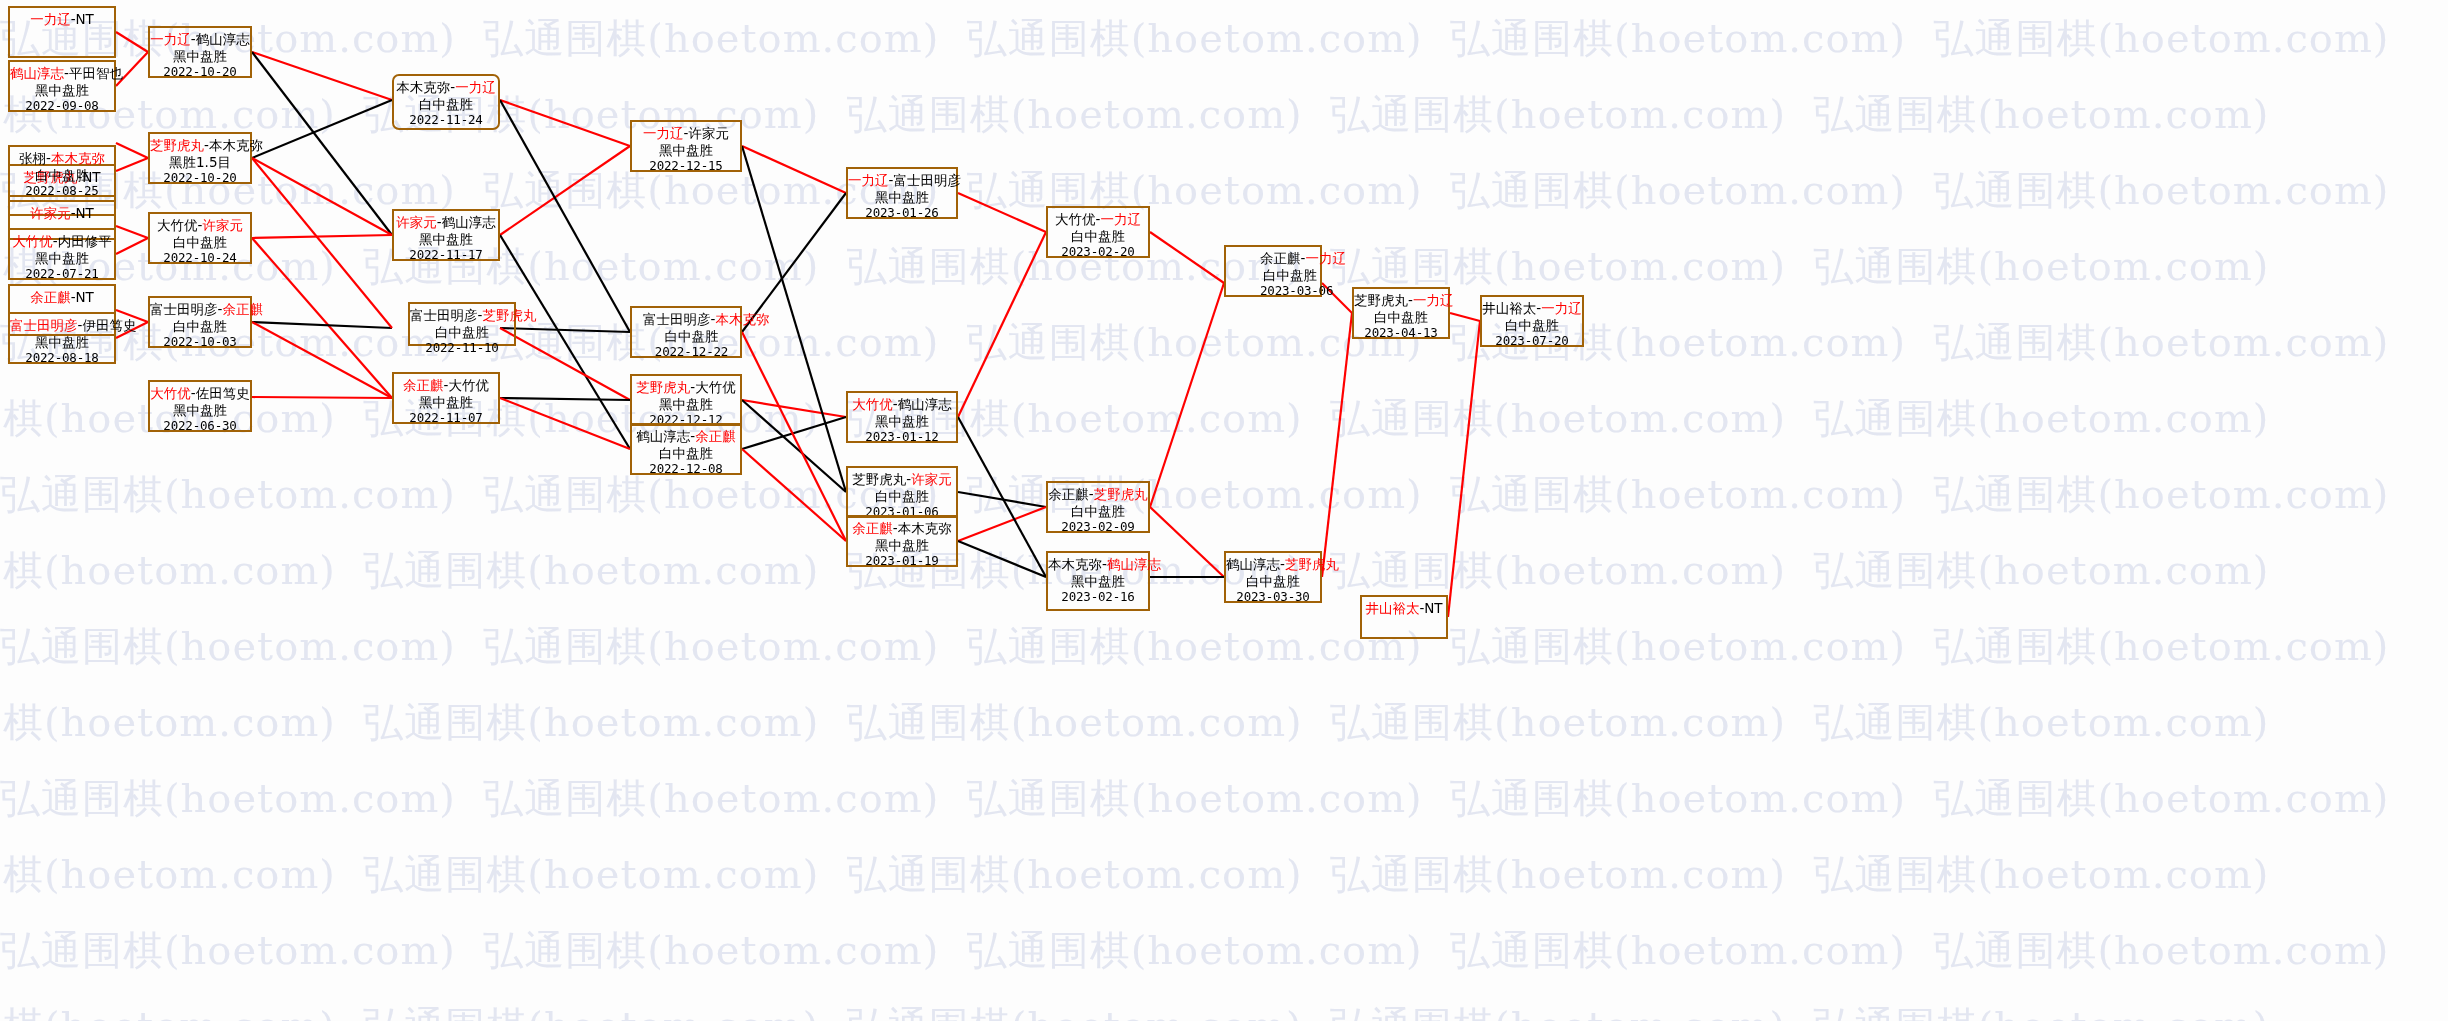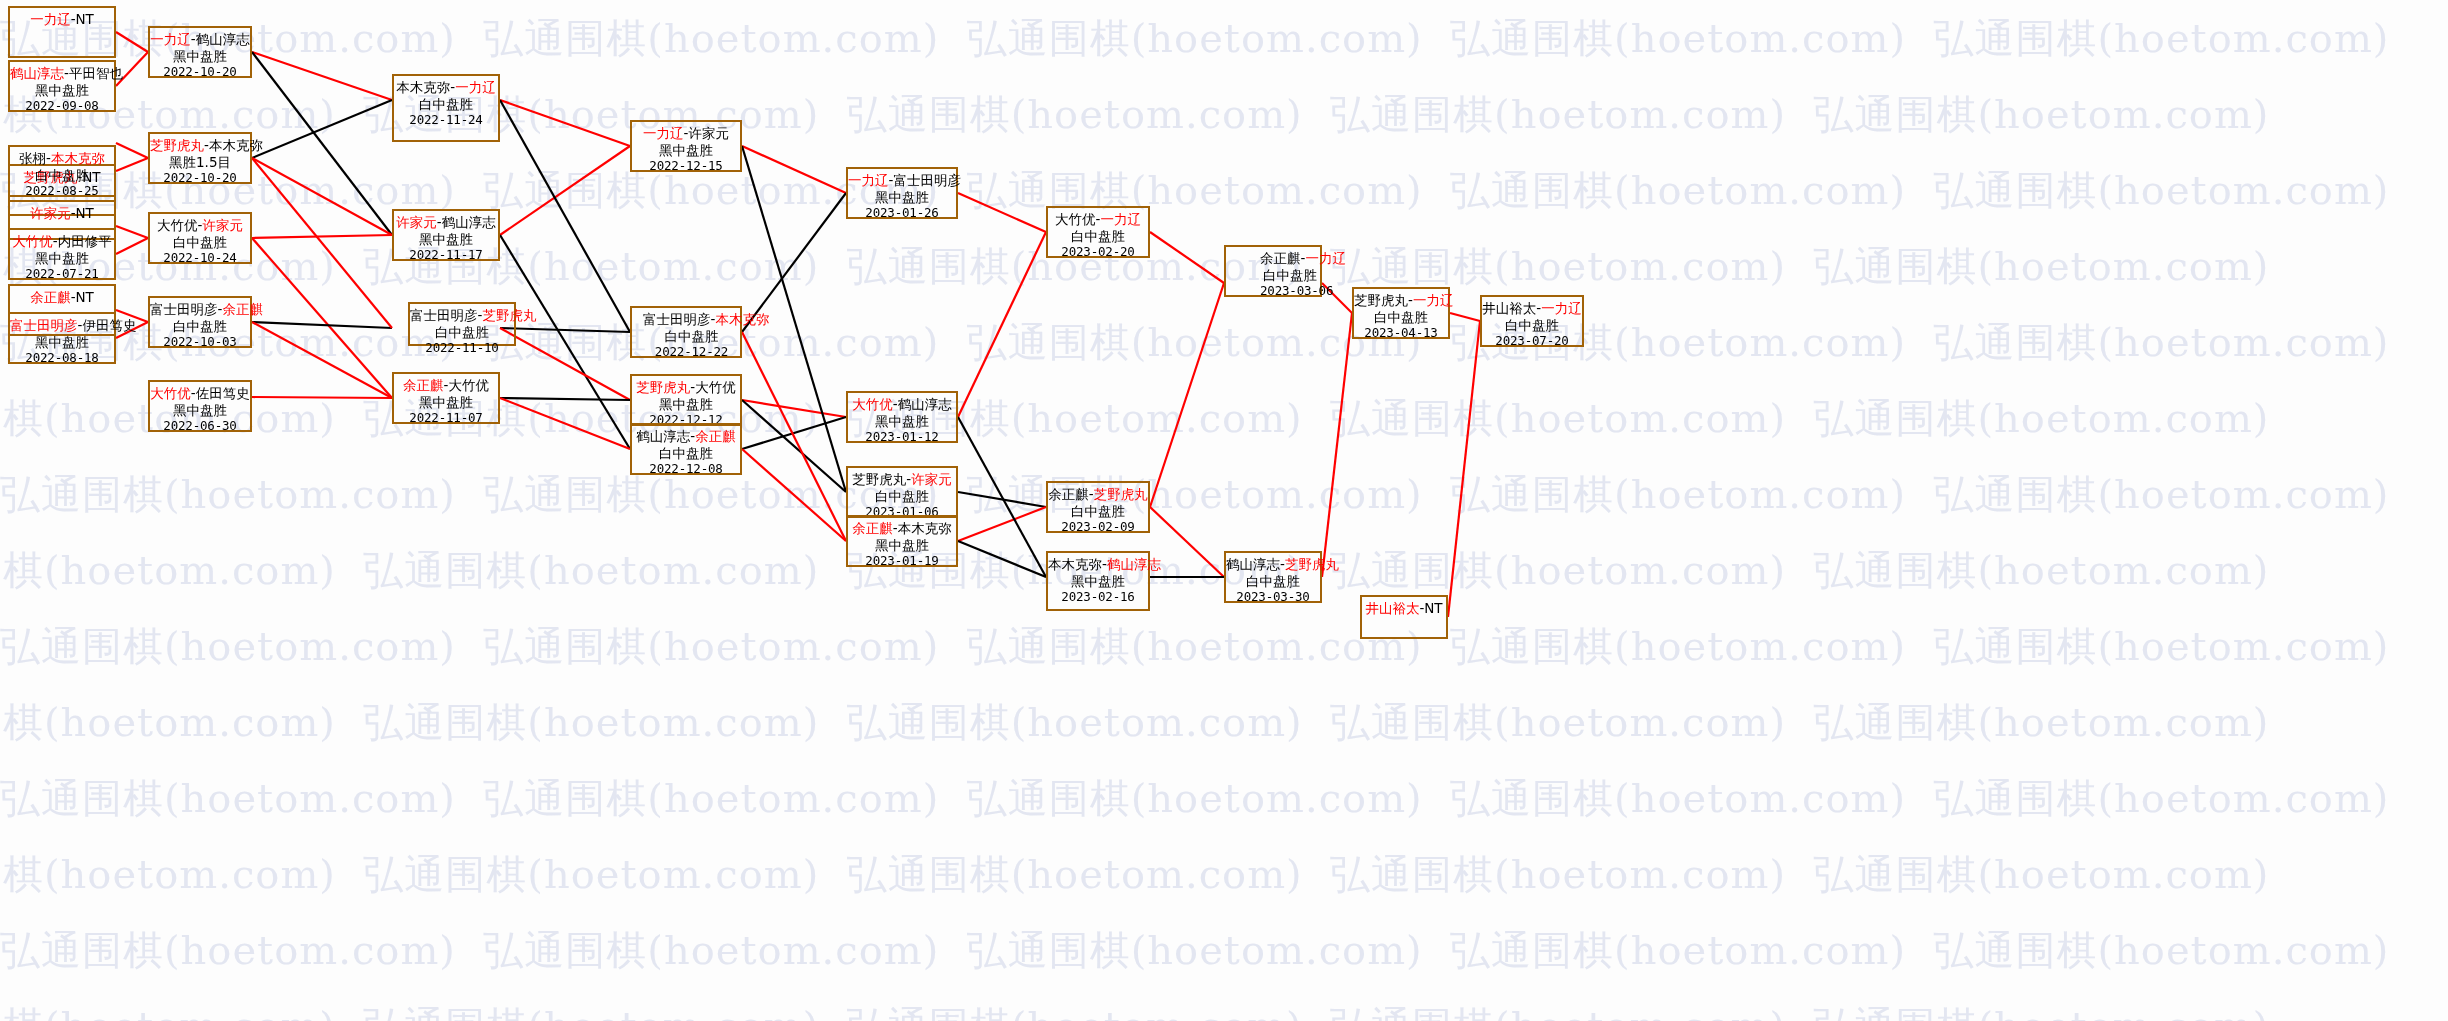--- a/index.html
+++ b/index.html
@@ -155,21 +155,21 @@
       <div class="node" style="left: 148px; top: 296px; width: 104px; height: 52px;">
         <span class="ln"><span class="blk">富士田明彦</span><span class="blk">-</span><span class="red">余正麒</span></span>
         <span class="ln blk">白中盘胜</span>
         <span class="ln date blk">2022-10-03</span>
       </div>
       <div class="node" style="left: 148px; top: 380px; width: 104px; height: 52px;">
         <span class="ln"><span class="red">大竹优</span><span class="blk">-</span><span class="blk">佐田笃史</span></span>
         <span class="ln blk">黑中盘胜</span>
         <span class="ln date blk">2022-06-30</span>
       </div>
-      <div class="node" style="left: 392px; top: 74px; width: 108px; height: 68px;">
+      <div class="node" style="left: 392px; top: 74px; width: 108px; height: 56px; border-radius: 7px;">
         <span class="ln"><span class="blk">本木克弥</span><span class="blk">-</span><span class="red">一力辽</span></span>
         <span class="ln blk">白中盘胜</span>
         <span class="ln date blk">2022-11-24</span>
       </div>
       <div class="node" style="left: 392px; top: 209px; width: 108px; height: 52px;">
         <span class="ln"><span class="red">许家元</span><span class="blk">-</span><span class="blk">鹤山淳志</span></span>
         <span class="ln blk">黑中盘胜</span>
         <span class="ln date blk">2022-11-17</span>
       </div>
       <div class="node" style="left: 408px; top: 302px; width: 108px; height: 44px;">

